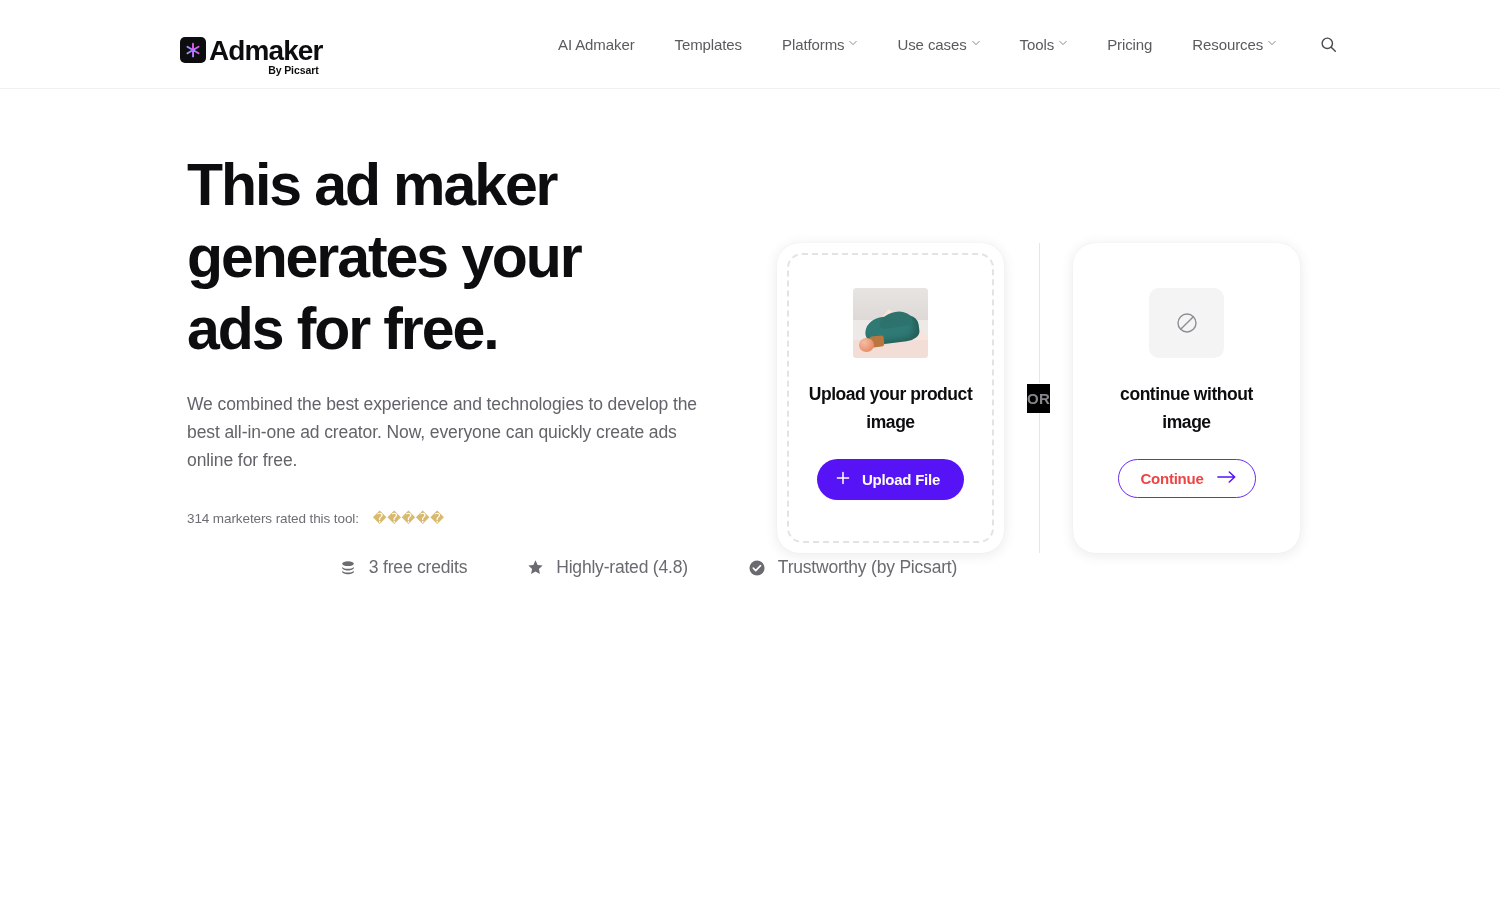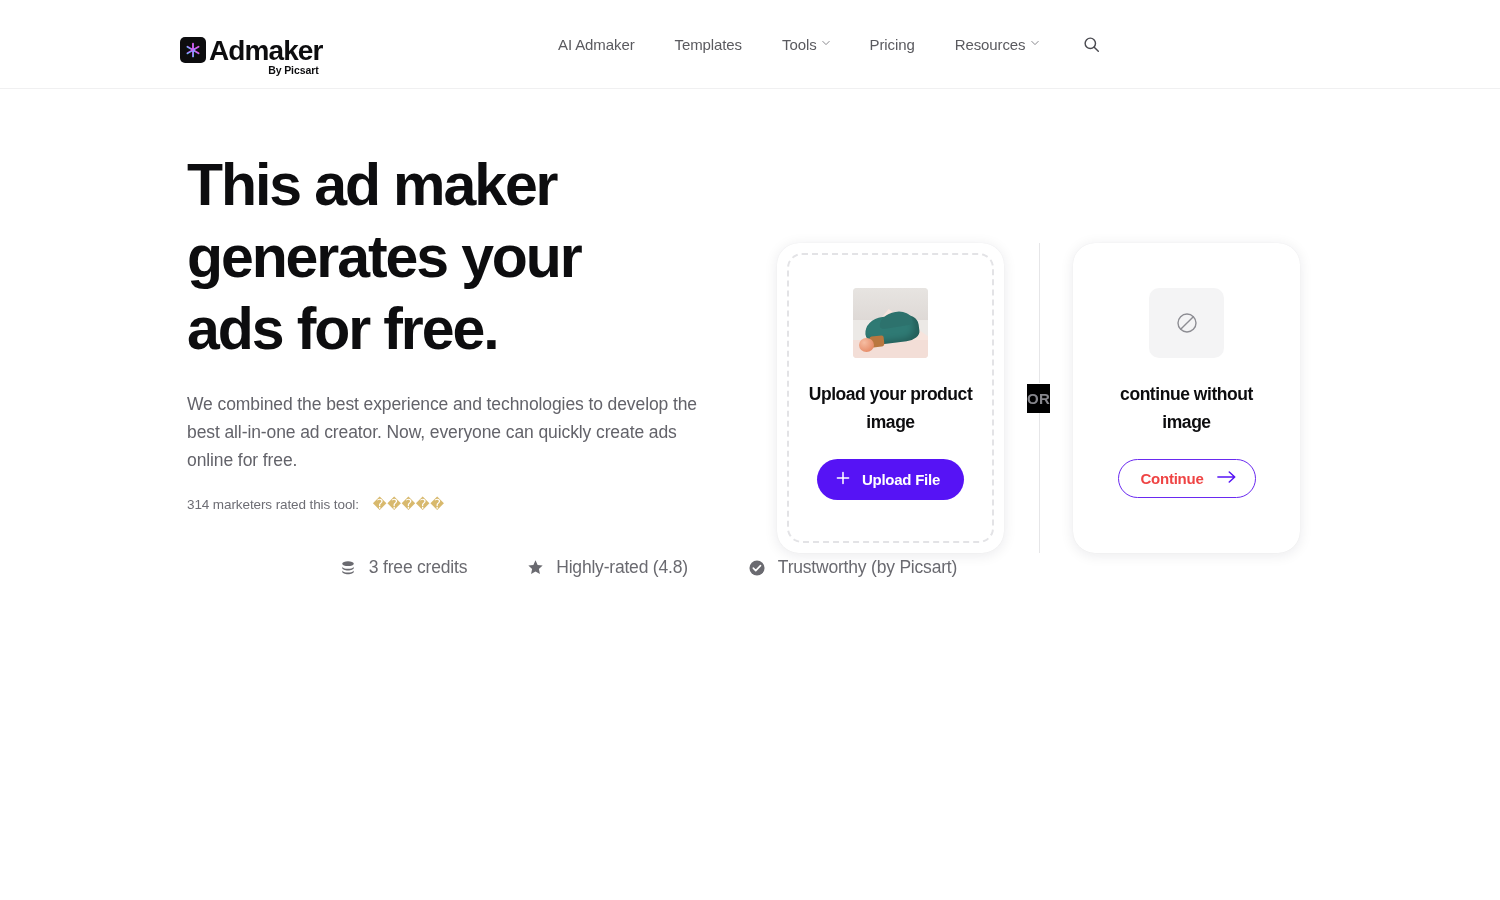--- a/index.html
+++ b/index.html
@@ -136,21 +136,21 @@
   .hero-desc {
     margin-top: 25px;
     font-size: 17.5px;
     line-height: 28px;
     color: #63636a;
     width: 527px;
     letter-spacing: -0.1px;
   }
 
   .hero-rating {
-    margin-top: 22px;
+    margin-top: 36px;
     display: flex;
     align-items: center;
     font-size: 13.5px;
     color: #6d6d74;
     letter-spacing: -0.1px;
   }
   .stars {
     margin-left: 14px;
     color: #d8b96d;
     font-size: 13.5px;
@@ -374,20 +374,36 @@
   </a>
 
   <nav class="main-nav">
     <a class="nav-item" href="#">
       <span>AI Admaker</span>
     </a>
     <a class="nav-item" href="#">
       <span>Templates</span>
     </a>
     <a class="nav-item" href="#">
+      <span>Platforms</span>
+      <span class="caret">
+        <svg width="8" height="8" viewBox="0 0 10 6">
+            <path d="M1 1l4 4 4-4" stroke="#7a7a80" stroke-width="1.1" fill="none" stroke-linecap="round"></path>
+          </svg>
+      </span>
+    </a>
+    <a class="nav-item" href="#">
+      <span>Use cases</span>
+      <span class="caret">
+        <svg width="8" height="8" viewBox="0 0 10 6">
+            <path d="M1 1l4 4 4-4" stroke="#7a7a80" stroke-width="1.1" fill="none" stroke-linecap="round"></path>
+          </svg>
+      </span>
+    </a>
+    <a class="nav-item" href="#">
       <span>Tools</span>
       <span class="caret">
         <svg width="8" height="8" viewBox="0 0 10 6">
             <path d="M1 1l4 4 4-4" stroke="#7a7a80" stroke-width="1.1" fill="none" stroke-linecap="round"></path>
           </svg>
       </span>
     </a>
     <a class="nav-item" href="#">
       <span>Pricing</span>
     </a>

